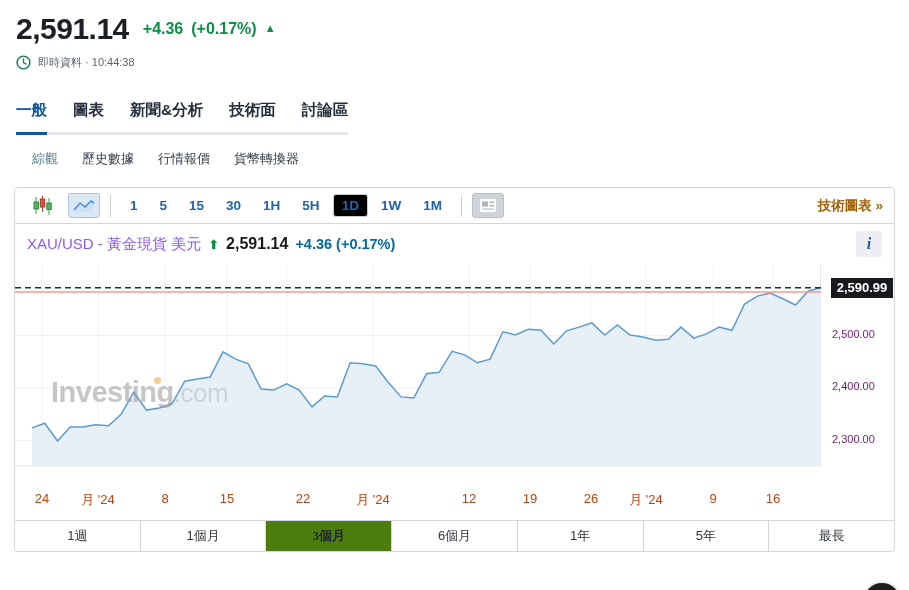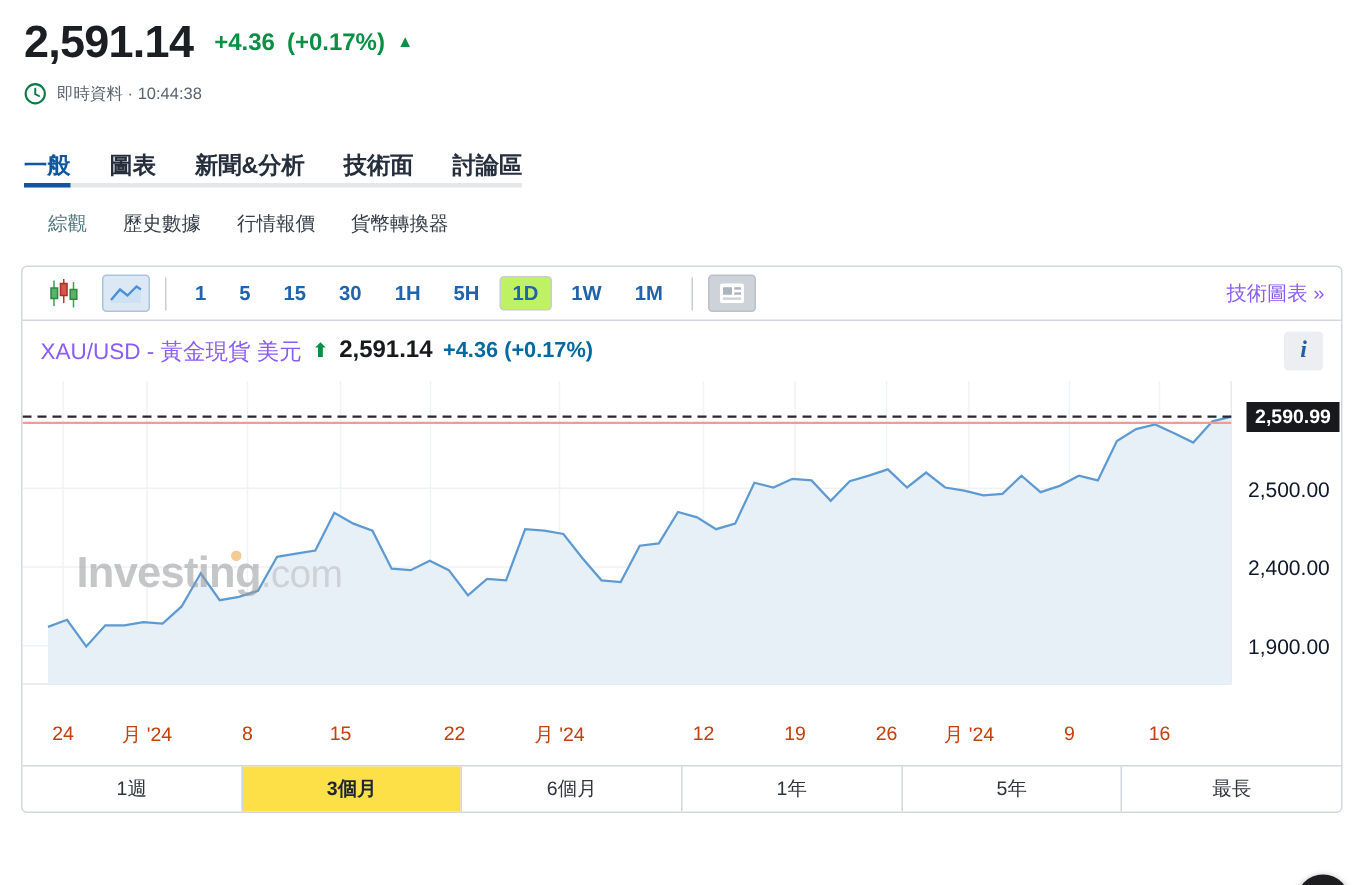--- a/index.html
+++ b/index.html
@@ -11,76 +11,76 @@
   .price-row { display:flex; align-items:center; gap:14px; }
   .big-price { font-size:30px; font-weight:700; letter-spacing:-.5px; color:#1b1e22; }
   .chg { font-size:16px; font-weight:700; color:#0a8f44; display:flex; gap:8px; align-items:center; }
   .chg .tri { font-size:11px; transform:translateY(-1px); }
   .meta-row { margin-top:9px; display:flex; align-items:center; gap:7px;
     font-size:11px; color:#5b6470; }
 
   
   .tabs-wrap { margin-top:30px; padding-left:16px; }
   .tabs { display:flex; gap:26px; }
-  .tab { font-size:15.5px; font-weight:700; color:#252e3c; cursor:pointer; padding-bottom:1px; }
+  .tab { font-size:15.5px; font-weight:700; color:#252e3c; cursor:pointer; padding-bottom:11px; }
   .tab.active { color:#11579f; }
   .tab-track { width:332px; height:3px; background:#e5e7ea; position:relative; }
   .tab-track .seg { position:absolute; left:0; top:0; height:3px; width:31px; background:#11579f; }
   .subtabs { display:flex; gap:24px; margin-top:15px; padding-left:16px; }
   .subtab { font-size:13px; color:#363f4a; cursor:pointer; }
   .subtab.active { color:#4f7682; }
 
   
   .card { position:relative; margin:19px 14px 0; width:881px; height:365px;
     border:1px solid #d3d7dd; border-radius:4px; background:#fff; }
   .toolbar { height:36px; display:flex; align-items:center; padding:0 11px;
     border-bottom:1px solid #d3d7dd; }
   .tb-icon-btn { width:32px; height:25px; display:flex; align-items:center; justify-content:center;
     border-radius:3px; cursor:pointer; }
   .tb-area-btn { border:1px solid #a9c4e0; background:#dce9f5; margin-left:10px; }
   .tb-divider { width:1px; height:22px; background:#c9cdd4; margin:0 10px; }
   .ivals { display:flex; align-items:center; gap:4px; }
   .ival { font-size:13.5px; font-weight:700; color:#2163ac; padding:3px 8px;
     border:1px solid transparent; border-radius:3px; cursor:pointer; }
-  .ival.sel { background:#bef264; border-color:#c7ccd3;text-align:right; }
+  .ival.sel { background:#000000; border-color:#c7ccd3;text-align:right; }
   .tb-news-btn { background:#ced3da; border:1px solid #bac0c9; }
-  .tech-link { margin-left:auto; font-size:13.5px; font-weight:400; color:#8b5cf6; cursor:pointer; }
+  .tech-link { margin-left:auto; font-size:13.5px; font-weight:700; color:#a16207; cursor:pointer; }
 
   .title-row { height:40px; display:flex; align-items:center; gap:7px; padding:0 12px; }
   .instr { font-size:15px; color:#8b5cf6; }
   .t-arrow { color:#0a8f44; font-size:13px; font-weight:700; }
   .t-price { font-size:16px; font-weight:700; color:#17191c; }
   .t-chg { font-size:14.5px; font-weight:700; color:#0369a1; }
   .info-btn { margin-left:auto; width:26px; height:26px; background:#eceef1; border-radius:3px;
     display:flex; align-items:center; justify-content:center; cursor:pointer;
     font-family:"Liberation Serif",serif; font-weight:700; font-style:italic;
     font-size:16px; color:#1f5fa8; }
 
   .plot-wrap { position:relative; height:205px; }
   .plot-svg { position:absolute; left:0; top:0; }
   .gutter { position:absolute; right:0; top:0; width:73px; height:205px; }
-  .ylab { position:absolute; left:11px; font-size:14px; color:#0f172a; }
+  .ylab { position:absolute; left:11px; font-size:11px; color:#701a75; }
   .price-badge { position:absolute; right:1px; width:62px; height:20px; background:#17191c;
     color:#fff; font-size:13px; font-weight:700; display:flex; align-items:center;
     justify-content:center; }
   .watermark { position:absolute; left:36px; top:112px; font-size:29px; font-weight:700;
     color:#97999c; opacity:.55; letter-spacing:-.5px; pointer-events:none; }
   .watermark .suffix { font-weight:400; color:#b9bbbe; font-size:26px;margin-top:30px; }
   .watermark .wm-dot { position:absolute; top:1px; left:103px; width:7px; height:7px;
     border-radius:50%; background:#e8a33d; }
 
   .xlabels { position:relative; height:26px; }
   .xlab { position:absolute; top:22px; transform:translateX(-50%); font-size:13px; color:#c2410c; white-space:nowrap; }
 
   .range-row { position:absolute; left:0; right:0; bottom:0; height:31px; display:flex;
     border-top:1px solid #d3d7dd; }
   .range-btn { flex:1; display:flex; align-items:center; justify-content:center;
     font-size:13px; color:#2f353d; cursor:pointer; border-left:1px solid #d3d7dd; }
   .range-btn:first-child { border-left:none; }
-  .range-btn.sel { background:#fde047; font-weight:700; color:#1f2630; }
+  .range-btn.sel { background:#4d7c0f; font-weight:700; color:#1f2630;font-family:Liberation Serif, serif; }
 
   .float-fab { position:absolute; left:864px; top:583px; width:36px; height:36px;
     border-radius:50%; background:#1d1d1f; box-shadow:0 1px 4px rgba(0,0,0,.4); cursor:pointer; }
 </style>
 </head>
 <body>
 
 <div class="hdr">
   <div class="price-row">
     <span class="big-price">2,591.14</span>
@@ -194,21 +194,21 @@
         <line x1="0" y1="27.924999999999997" x2="806" y2="27.924999999999997" stroke="#f29b91" stroke-width="1.6"></line>
         <line x1="0" y1="23.73025000000011" x2="806" y2="23.73025000000011" stroke="#25282d" stroke-width="1.6" stroke-dasharray="6 4"></line>
       </svg>
     <div class="watermark">
       <span>Investing</span><span class="suffix">.com</span>
       <span class="wm-dot"></span>
     </div>
     <div class="gutter">
         <div class="ylab" style="top: 63.5px;">2,500.00</div>
         <div class="ylab" style="top: 116px;">2,400.00</div>
-        <div class="ylab" style="top: 168.5px;">1,900.00</div>
+        <div class="ylab" style="top: 168.5px;">2,300.00</div>
       </div>
     <div class="price-badge" style="top: 13.7302px;">2,590.99</div>
   </div>
 
   <div class="xlabels">
       <div class="xlab" style="left: 27px;">24</div>
       <div class="xlab" style="left: 83px;">月 '24</div>
       <div class="xlab" style="left: 150px;">8</div>
       <div class="xlab" style="left: 212px;">15</div>
       <div class="xlab" style="left: 272px; margin-left: 16px;">22</div>
@@ -216,20 +216,21 @@
       <div class="xlab" style="left: 454px;">12</div>
       <div class="xlab" style="left: 515px;">19</div>
       <div class="xlab" style="left: 576px;">26</div>
       <div class="xlab" style="left: 631px;">月 '24</div>
       <div class="xlab" style="left: 698px;">9</div>
       <div class="xlab" style="left: 758px;">16</div>
     </div>
 
   <div class="range-row">
       <div class="range-btn">1週</div>
+      <div class="range-btn">1個月</div>
       <div class="range-btn sel">3個月</div>
       <div class="range-btn">6個月</div>
       <div class="range-btn">1年</div>
       <div class="range-btn">5年</div>
       <div class="range-btn">最長</div>
     </div>
 </div>
 
 <div class="float-fab"></div>
 

